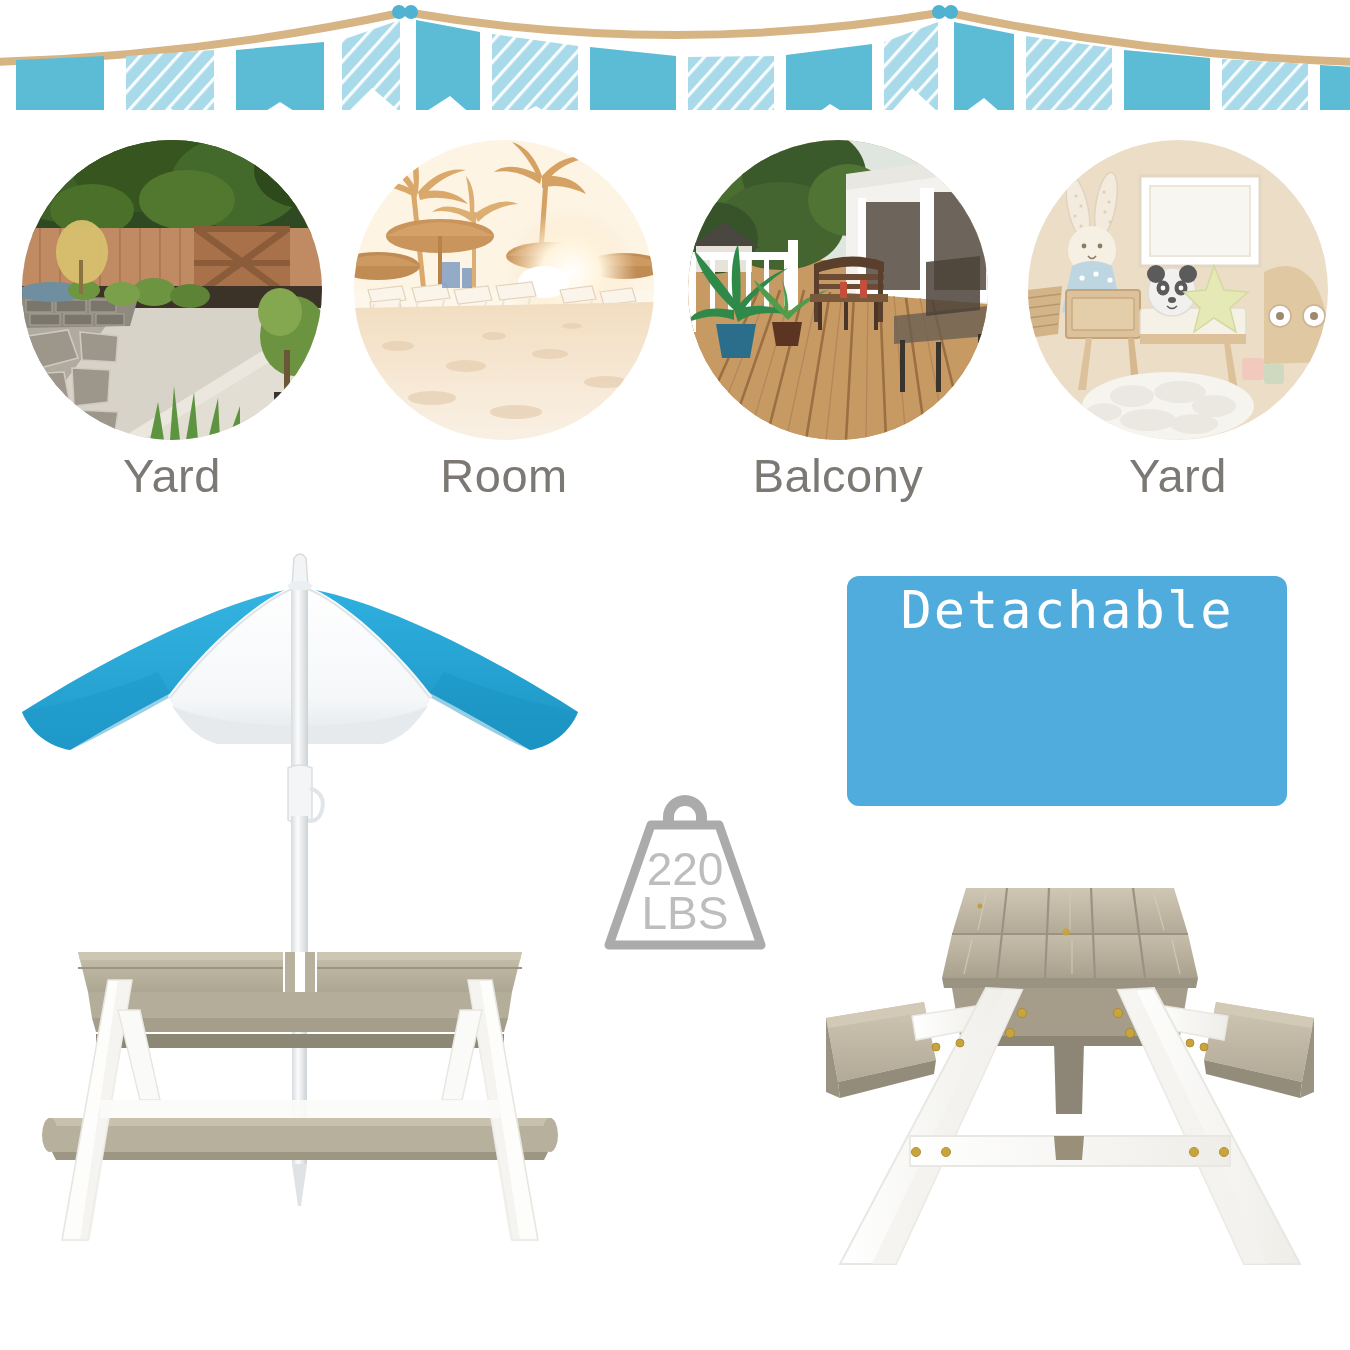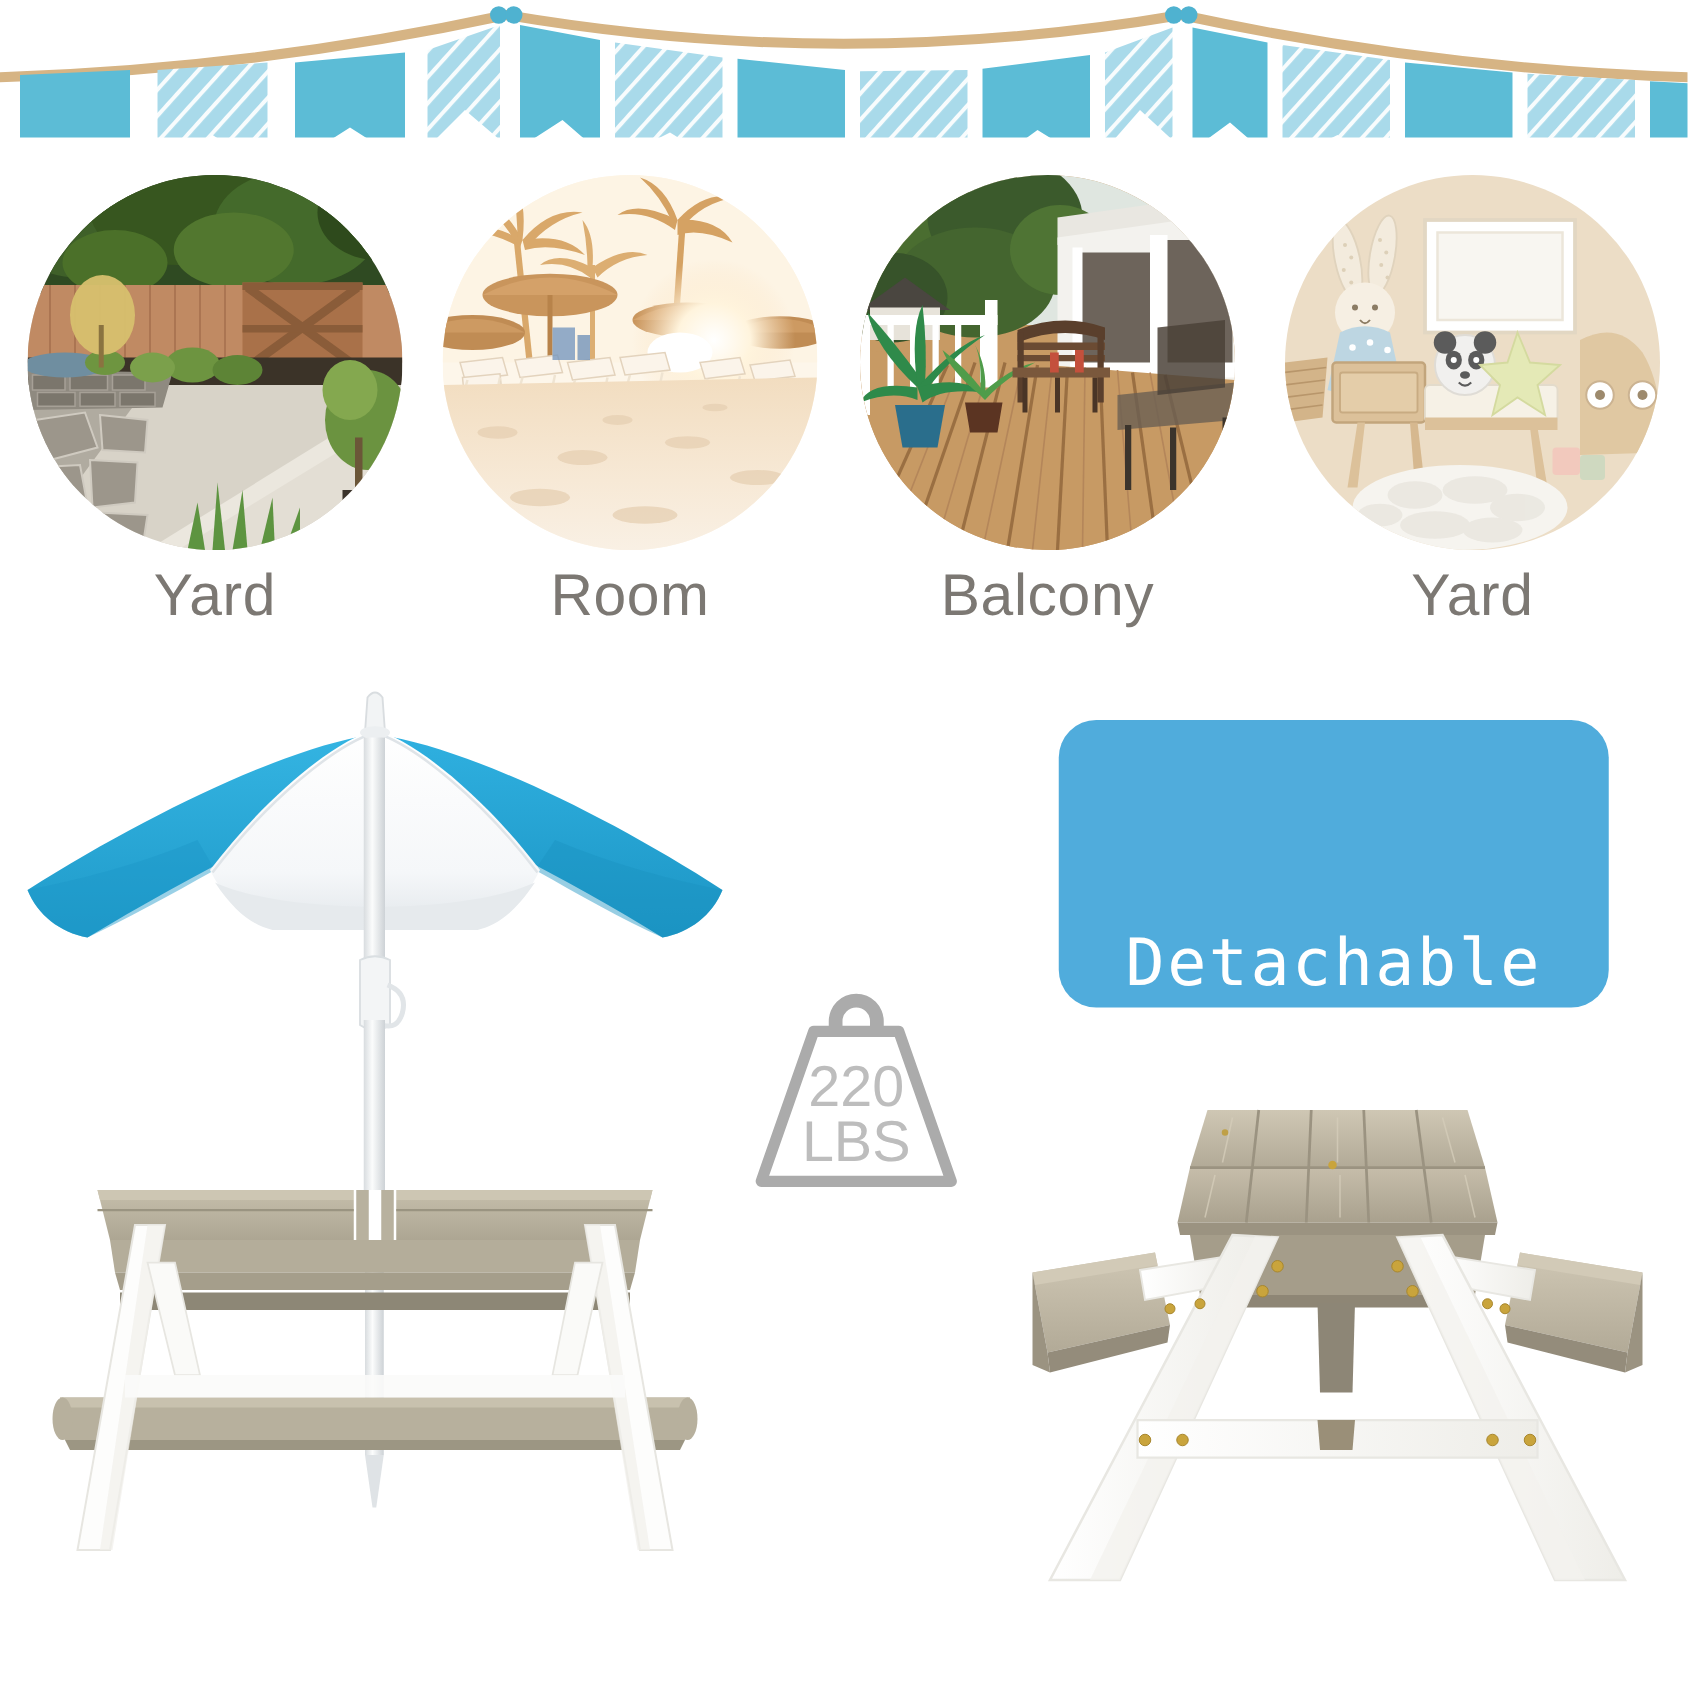--- a/index.html
+++ b/index.html
@@ -77,25 +77,25 @@
   #weight-icon svg { display:block; width: 200px; height: 200px; }
 
   
   #badge {
     position: absolute;
     left: 847px;
     top: 576px;
     width: 440px;
     height: 230px;
     background: #50ACDC;
-    border-radius: 30px;
+    border-radius: 12px;
     display: flex;
     flex-direction: column;
     align-items: center;
-    justify-content: flex-end;
+    justify-content: space-between;
     box-sizing: border-box;
   }
   .badge-line {
     color: #ffffff;
     font-family: "DejaVu Sans Mono", "Liberation Mono", monospace;
     font-size: 52px;
     line-height: 1.32;
     letter-spacing: 2px;
     white-space: nowrap;
   }

